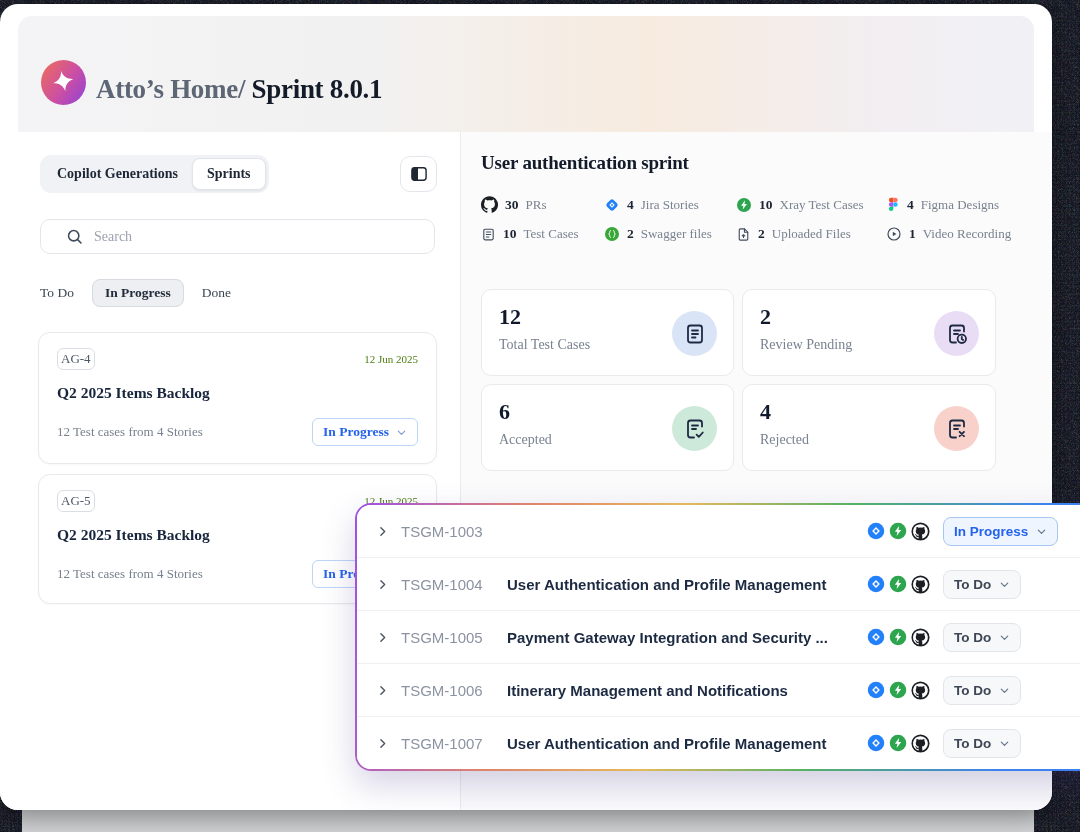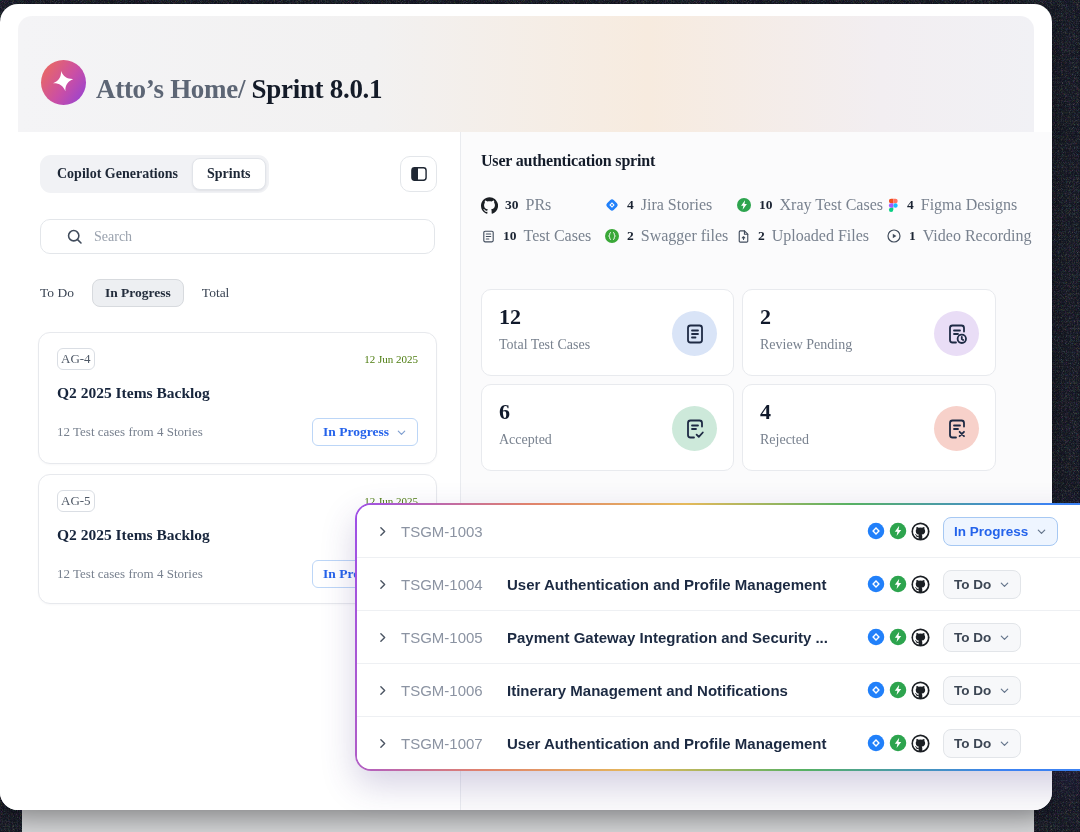--- a/index.html
+++ b/index.html
@@ -50,25 +50,25 @@
   .sp-top { display:flex; justify-content:space-between; align-items:center; }
   .sp-badge { border:1px solid #dadee4; border-radius:6px; padding:2px 3px; font-size:13px; color:#4e5866; }
   .sp-date { font-size:11px; color:#4d7c0f; }
   .sp-title { margin-top:14px; font-size:15.5px; font-weight:700; color:#17253c; }
   .sp-bottom { margin-top:16px; display:flex; justify-content:space-between; align-items:center; }
   .sp-sub { font-size:13px; color:#78818f; }
   .sp-status { display:flex; align-items:center; gap:7px; border:1px solid #bcd6f7; background:#fff; border-radius:6px;
                padding:5px 10px; font-size:13.5px; font-weight:600; color:#2563eb; cursor:pointer; white-space:nowrap; }
 
   
-  .main-title { position:absolute; left:20px; top:20px; font-size:16px; font-weight:700; color:#131b29; letter-spacing:-.2px; }
+  .main-title { position:absolute; left:20px; top:20px; font-size:19px; font-weight:700; color:#131b29; letter-spacing:-.2px; }
   .stats { position:absolute; left:20px; top:64px; display:grid; grid-template-columns:123px 132px 150px auto; row-gap:13px; }
   .stat { display:flex; align-items:center; gap:7px; white-space:nowrap; }
   .stat .v { font-size:13.5px; font-weight:700; color:#1b2433; }
-  .stat .l { font-size:16px; color:#79828f; }
+  .stat .l { font-size:13px; color:#79828f; }
 
   .cardgrid { position:absolute; left:20px; top:157px; width:520px; display:grid; grid-template-columns:253px 254px; column-gap:13px; row-gap:13px;gap:8px; }
   .mcard { position:relative; height:87px; background:#fff; border:1px solid #e8eaee; border-radius:10px; padding:14px 17px; }
   .mcard .num { font-size:22px; font-weight:700; color:#10192b; }
   .mcard .lbl { margin-top:7px; font-size:14px; color:#79828f; }
   .mcard .bubble { position:absolute; right:16px; top:21px; width:45px; height:45px; border-radius:50%;
                    display:flex; align-items:center; justify-content:center; }
 
   
   .overlay { position:absolute; left:355px; top:503px; width:740px; height:268px; z-index:6;
@@ -131,21 +131,21 @@
         <svg width="19" height="19" viewBox="0 0 24 24" fill="none" stroke="#414c5c" stroke-width="2" stroke-linecap="round">
           <circle cx="11" cy="11" r="6.5"></circle>
             <path d="M15.9 15.9 20.2 20.2"></path>
         </svg>
         <input type="text" placeholder="Search" style="">
       </div>
 
       <div class="filters">
         <div class="filter">To Do</div>
         <div class="filter chip-active">In Progress</div>
-        <div class="filter">Total</div>
+        <div class="filter">Done</div>
       </div>
 
       <div class="sp-card c1">
         <div class="sp-top">
           <span class="sp-badge">AG-4</span>
           <span class="sp-date">12 Jun 2025</span>
         </div>
         <div class="sp-title">Q2 2025 Items Backlog</div>
         <div class="sp-bottom">
           <span class="sp-sub">12 Test cases from 4 Stories</span>

